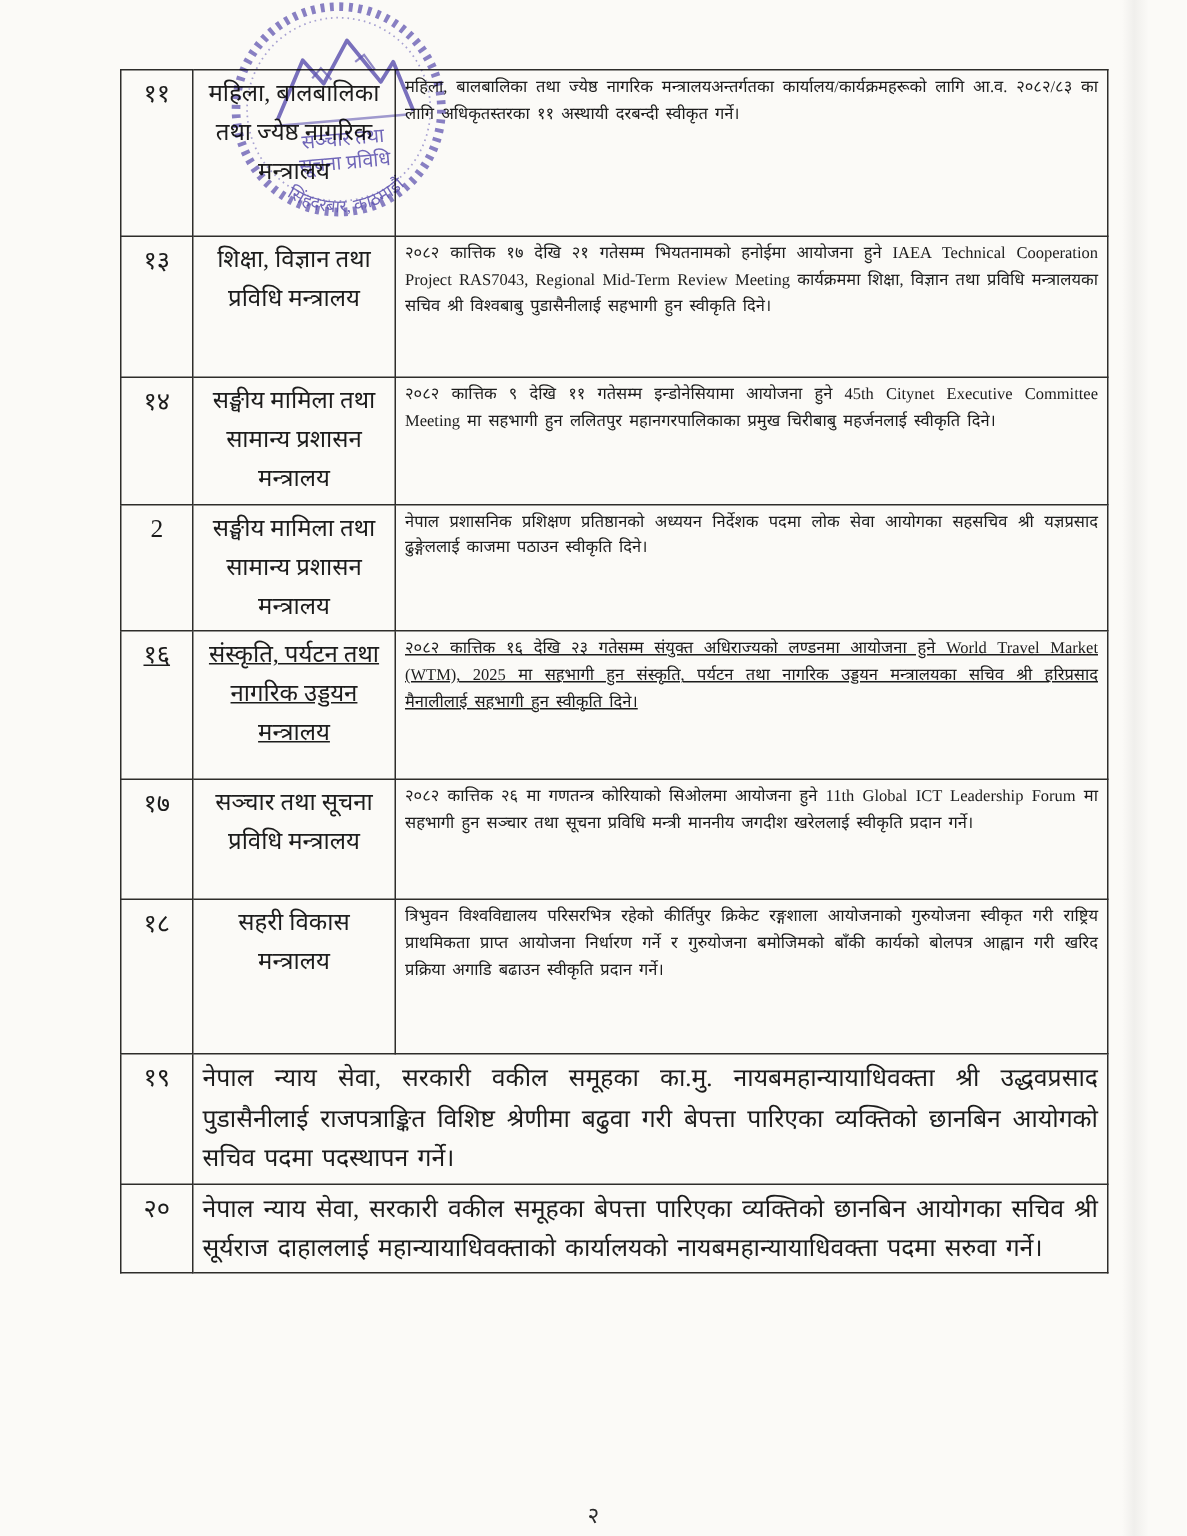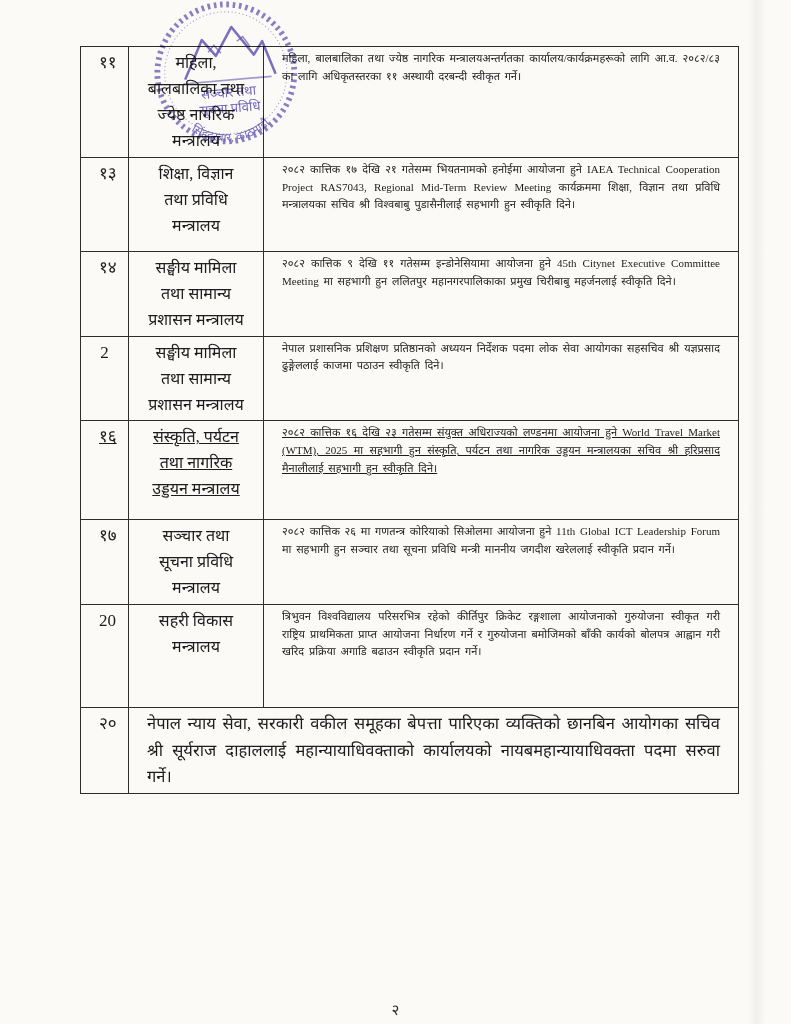--- a/index.html
+++ b/index.html
@@ -14,21 +14,21 @@
     background:linear-gradient(90deg,rgba(0,0,0,0) 0%,rgba(60,60,60,.06) 45%,rgba(0,0,0,0) 100%);
     pointer-events:none;
   }
   table.doc{
     position:absolute;left:80px;top:46px;width:658px;
     border-collapse:collapse;table-layout:fixed;
   }
   table.doc td{
     border:1.4px solid #2e2d2b;
     vertical-align:top;
-    padding:3px 18px;
+    padding:3px 6px;
   }
   col.c-sn{width:48px;}
   col.c-min{width:135px;}
   col.c-desc{width:475px;}
   td.sn{
     text-align:center;font-size:17px;line-height:1.5;padding-top:6px;
   }
   td.ministry{
     text-align:center;font-size:16px;line-height:1.62;padding:6px 5px;
   }
@@ -90,23 +90,27 @@
       <td class="sn">१६</td>
       <td class="ministry">संस्कृति, पर्यटन तथा नागरिक उड्डयन मन्त्रालय</td>
       <td class="desc">२०८२ कात्तिक १६ देखि २३ गतेसम्म संयुक्त अधिराज्यको लण्डनमा आयोजना हुने World Travel Market (WTM), 2025 मा सहभागी हुन संस्कृति, पर्यटन तथा नागरिक उड्डयन मन्त्रालयका सचिव श्री हरिप्रसाद मैनालीलाई सहभागी हुन स्वीकृति दिने।</td>
     </tr>
     <tr class="r6">
       <td class="sn">१७</td>
       <td class="ministry">सञ्चार तथा सूचना प्रविधि मन्त्रालय</td>
       <td class="desc">२०८२ कात्तिक २६ मा गणतन्त्र कोरियाको सिओलमा आयोजना हुने 11th Global ICT Leadership Forum मा सहभागी हुन सञ्चार तथा सूचना प्रविधि मन्त्री माननीय जगदीश खरेललाई स्वीकृति प्रदान गर्ने।</td>
     </tr>
     <tr class="r7">
-      <td class="sn">20</td>
+      <td class="sn">१८</td>
       <td class="ministry">सहरी विकास मन्त्रालय</td>
       <td class="desc">त्रिभुवन विश्वविद्यालय परिसरभित्र रहेको कीर्तिपुर क्रिकेट रङ्गशाला आयोजनाको गुरुयोजना स्वीकृत गरी राष्ट्रिय प्राथमिकता प्राप्त आयोजना निर्धारण गर्ने र गुरुयोजना बमोजिमको बाँकी कार्यको बोलपत्र आह्वान गरी खरिद प्रक्रिया अगाडि बढाउन स्वीकृति प्रदान गर्ने।</td>
+    </tr>
+    <tr class="r8">
+      <td class="sn">१९</td>
+      <td class="merged" colspan="2">नेपाल न्याय सेवा, सरकारी वकील समूहका का.मु. नायबमहान्यायाधिवक्ता श्री उद्धवप्रसाद पुडासैनीलाई राजपत्राङ्कित विशिष्ट श्रेणीमा बढुवा गरी बेपत्ता पारिएका व्यक्तिको छानबिन आयोगको सचिव पदमा पदस्थापन गर्ने।</td>
     </tr>
     <tr class="r9">
       <td class="sn">२०</td>
       <td class="merged" colspan="2">नेपाल न्याय सेवा, सरकारी वकील समूहका बेपत्ता पारिएका व्यक्तिको छानबिन आयोगका सचिव श्री सूर्यराज दाहाललाई महान्यायाधिवक्ताको कार्यालयको नायबमहान्यायाधिवक्ता पदमा सरुवा गर्ने।</td>
     </tr>
   </tbody>
 </table>
 
 <svg class="stamp" viewBox="0 0 150 150">
   <g stroke="#4d41ad" fill="none">

